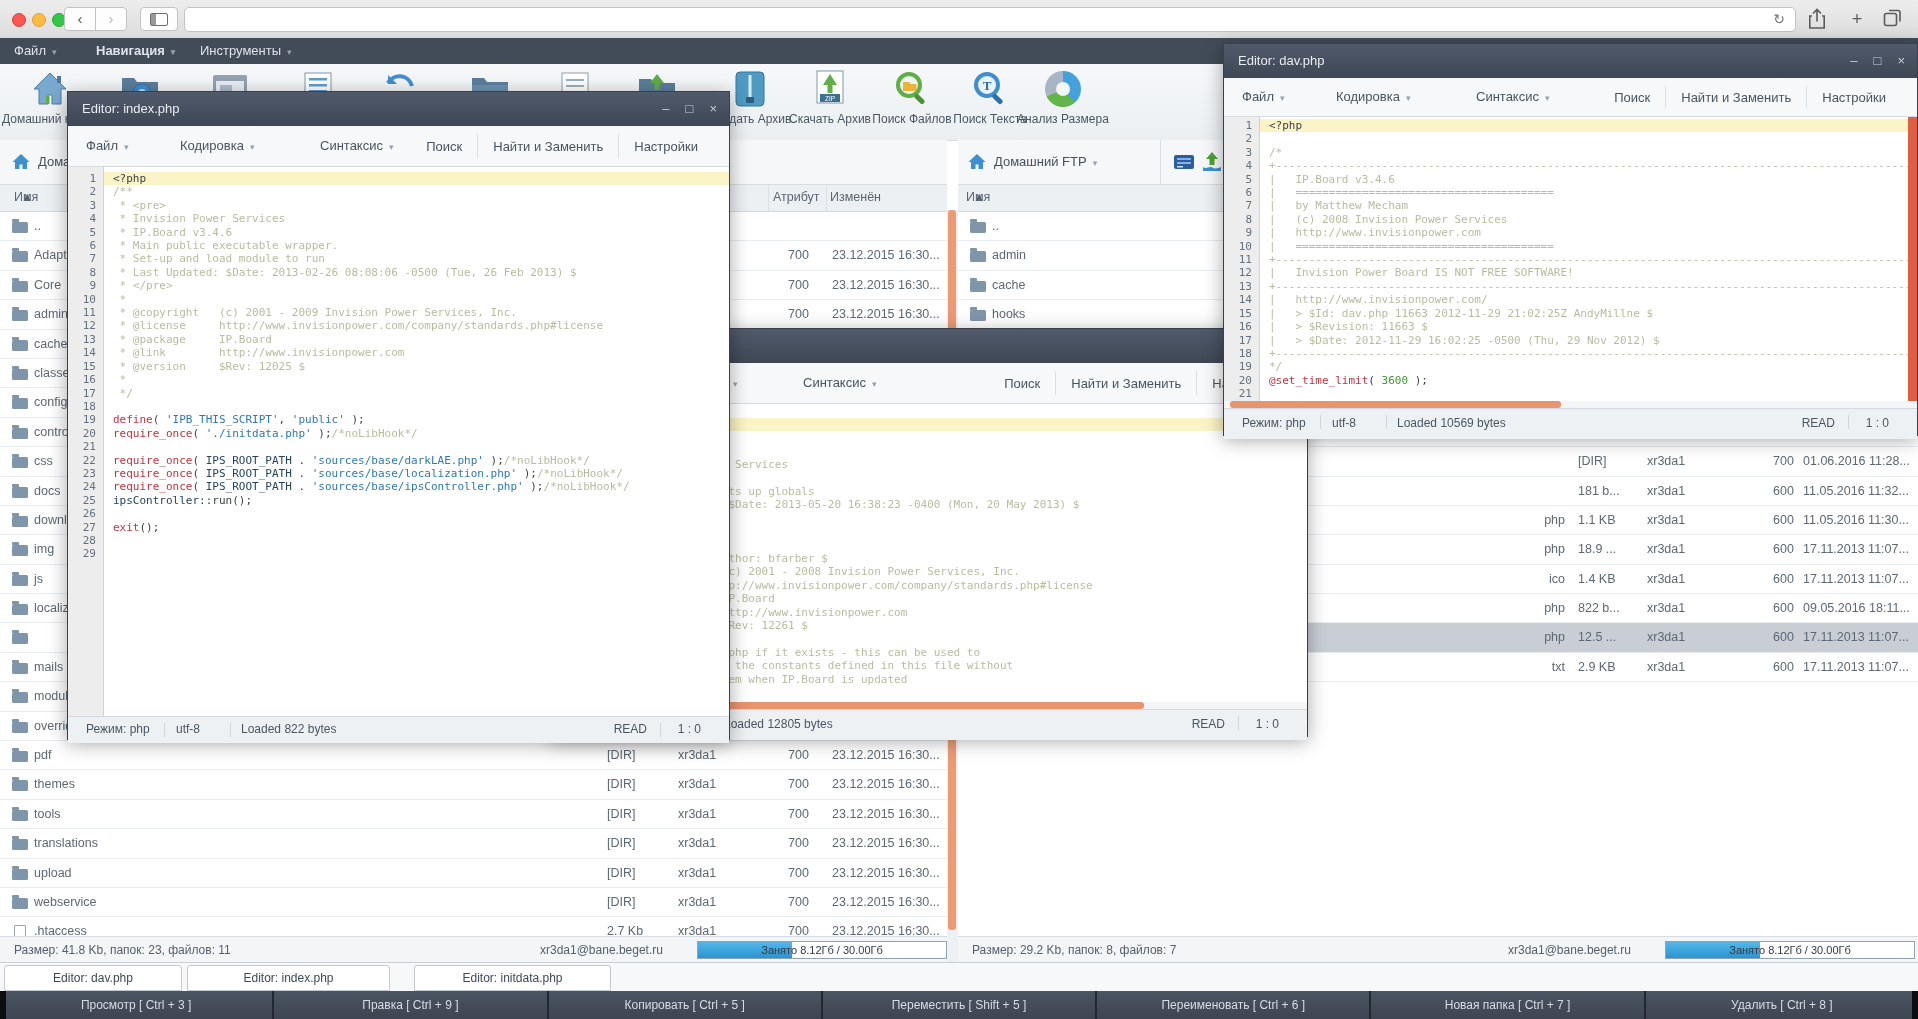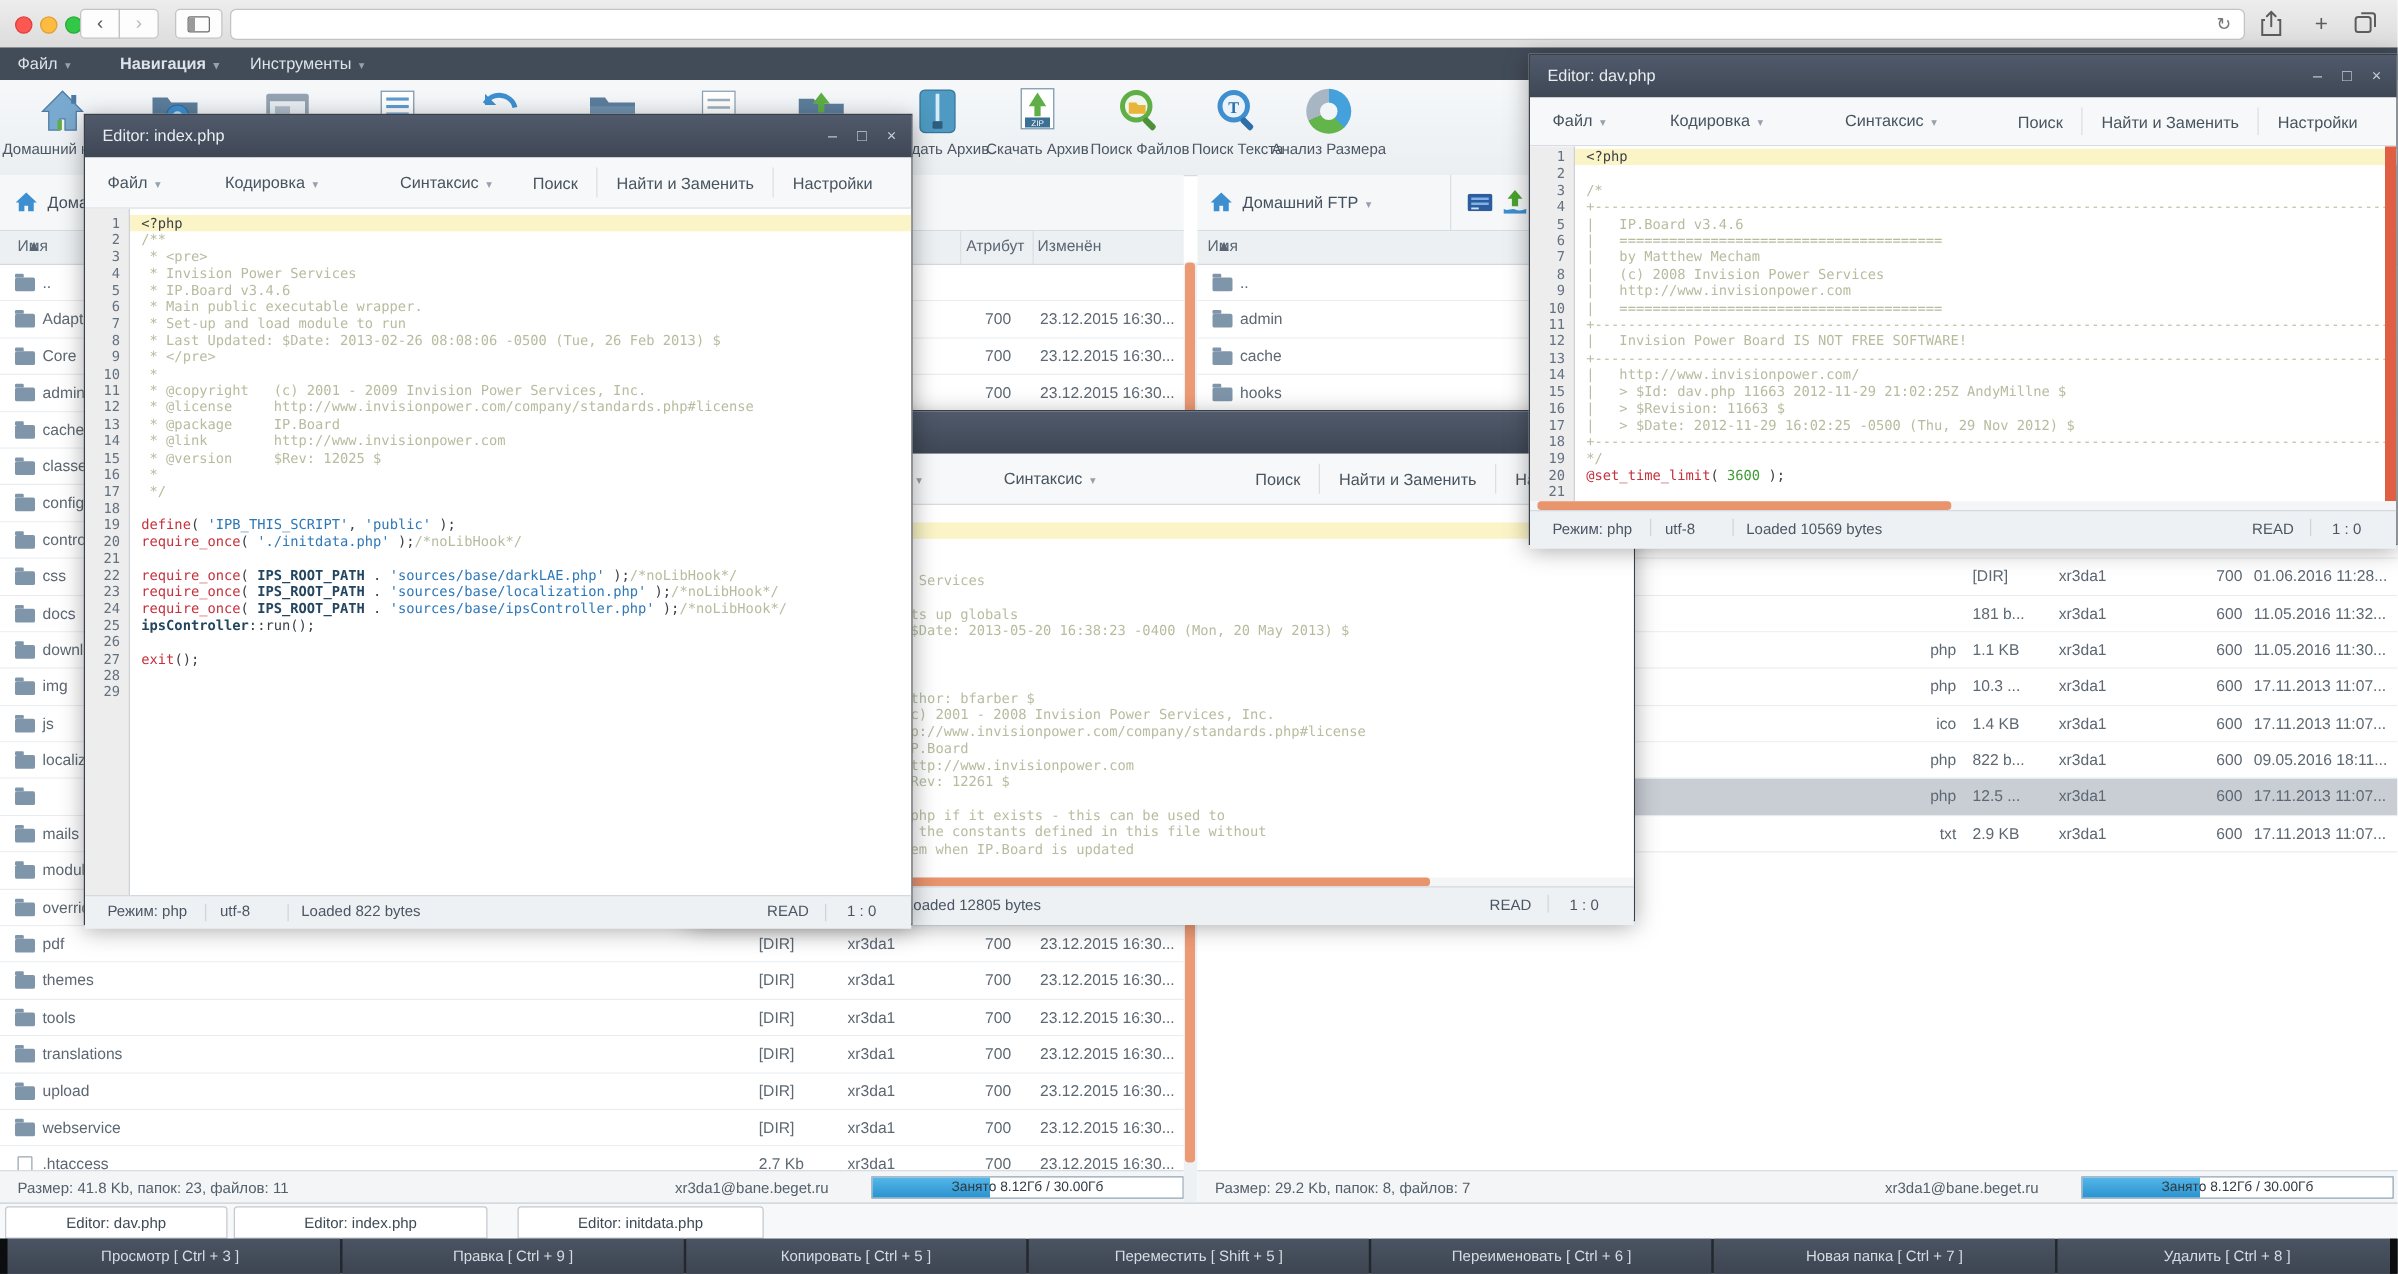--- a/index.html
+++ b/index.html
@@ -101,21 +101,21 @@
   .ecode{position:relative;background:#fff;overflow:hidden;display:flex}
   .gutter{width:36px;background:#ededee;border-right:1px solid #cdd2d6;
     flex:none;text-align:right;padding-right:0;box-sizing:border-box}
   .gutter div{font:11px/13.4px "DejaVu Sans Mono",monospace;color:#64717f;
     padding-right:7px}
   .lines{flex:1;position:relative}
   .cline{font:11px/13.4px "DejaVu Sans Mono",monospace;white-space:pre;
     padding-left:9px;color:#3a3f45}
   .cline.cur{background:#fbf4c6}
   .tk-c{color:#b6bd9f}.tk-k{color:#c5313d}.tk-s{color:#2e78b8}
-  .tk-d{color:#3a3f45}.tk-b{color:#24455f;font-weight:bold}.tk-g{color:#3f9b35}
+  .tk-d{color:#3a3f45}.tk-b{color:#24455f;font-weight:normal}.tk-g{color:#3f9b35}
   .ehsb{height:7px;background:#f3f5f6;position:relative}
   .ehsb .thumb{position:absolute;top:0;height:7px;background:#e8946c;
     border-radius:3px}
   .evsb{position:absolute;right:0;top:0;bottom:0;width:9px;background:#df5f45}
   .estatus{background:#eef1f4;border-top:1px solid #d3d9de;position:relative;
     font-size:12px;color:#4a5663}
   .estatus span{position:absolute;top:0;line-height:26px;white-space:nowrap}
   .estatus .ssep{position:absolute;top:6px;width:1px;height:14px;background:#cfd5da}
 
   
@@ -650,21 +650,21 @@
         <span style="left: 557px; width: 50px; text-align: right;">php</span>
         <span style="left: 620px;">1.1 KB</span>
         <span style="left: 689px;">xr3da1</span>
         <span style="left: 815px;">600</span>
         <span style="left: 845px;">11.05.2016 11:30...</span>
       </div>
       <div class="frow">
         <div class="ficon"></div>
         <span style="left: 34px;"></span>
         <span style="left: 557px; width: 50px; text-align: right;">php</span>
-        <span style="left: 620px;">10.3 ...</span>
+        <span style="left: 620px;">18.9 ...</span>
         <span style="left: 689px;">xr3da1</span>
         <span style="left: 815px;">600</span>
         <span style="left: 845px;">17.11.2013 11:07...</span>
       </div>
       <div class="frow">
         <div class="ficon"></div>
         <span style="left: 34px;"></span>
         <span style="left: 557px; width: 50px; text-align: right;">ico</span>
         <span style="left: 620px;">1.4 KB</span>
         <span style="left: 689px;">xr3da1</span>

